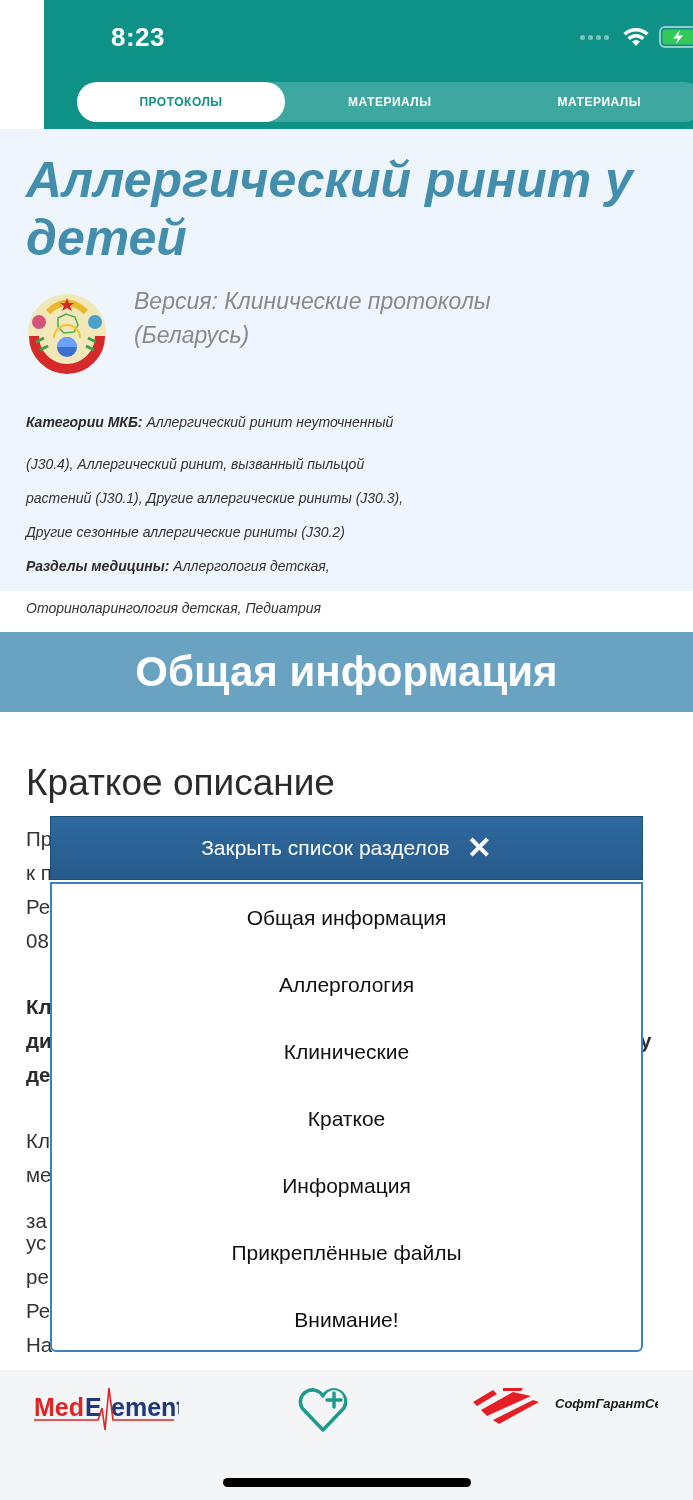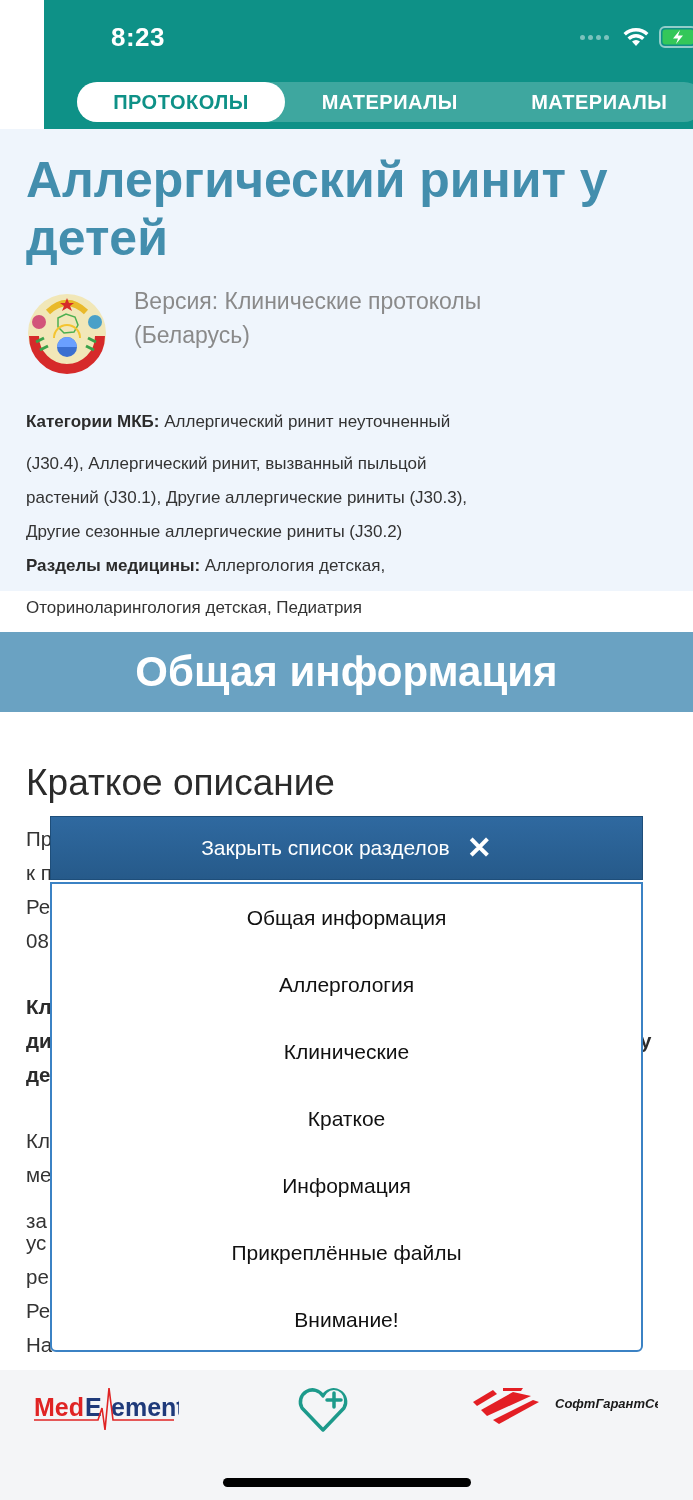--- a/index.html
+++ b/index.html
@@ -7,29 +7,29 @@
   body { font-family: "Liberation Sans", sans-serif; position: relative; }
 
   
   .top { position: absolute; left: 0; top: 0; width: 693px; height: 129px; background: #0e9187; margin-left: 44px; }
   .status-time { position: absolute; left: 67px; top: 22px; font-size: 26px; color: #fff; font-weight: 600; letter-spacing: 0.5px; }
   .status-icons { position: absolute; right: 36px; top: 26px; display: flex; align-items: center; gap: 10px; }
   .signal-dots { display: flex; gap: 3px; margin-right: 4px; }
   .signal-dots span { width: 5px; height: 5px; border-radius: 50%; background: rgba(255,255,255,0.45); display: block; }
 
   .segmented { position: absolute; left: 33px; top: 82px; width: 627px; height: 40px; border-radius: 20px; background: rgba(255,255,255,0.2); display: flex; }
-  .seg { flex: 1; display: flex; align-items: center; justify-content: center; font-size: 20px; font-weight: 700; color: #fff; letter-spacing: 0.5px; border-radius: 20px; cursor: pointer; }
+  .seg { flex: 1; display: flex; align-items: center; justify-content: center; font-size: 12px; font-weight: 700; color: #fff; letter-spacing: 0.5px; border-radius: 20px; cursor: pointer; }
   .seg.active { background: #fff; color: #0e9187; flex: 0 0 208px; }
 
   
-  .info { position: absolute; left: 0; top: 129px; width: 693px; height: 462px; background: #eff5fc; }
+  .info { position: absolute; left: 0; top: 129px; width: 693px; height: 462px; background: #eff5fc; font-style: italic; }
   .title { position: absolute; left: 26px; top: 22px; width: 640px; font-size: 50px; line-height: 58px; font-weight: 700; color: #438ead; }
   .emblem { position: absolute; left: 26px; top: 163px; width: 82px; height: 82px; }
   .version { position: absolute; left: 134px; top: 155px; width: 520px; font-size: 23px; line-height: 34px; color: #8a8a8a; }
-  .meta { position: absolute; left: 26px; top: 276px; width: 640px; font-size: 17px; color: #333; }
+  .meta { position: absolute; left: 26px; top: 276px; width: 640px; font-size: 14px; color: #333; }
   .meta .line { height: 34px; line-height: 34px; white-space: nowrap; }
   .meta .gap { margin-top: 8px; }
   .meta b { font-weight: 700; color: #2b2b2b; }
 
   
   .banner { position: absolute; left: 0; top: 632px; width: 693px; height: 80px; background: #6aa2c2; display: flex; align-items: center; justify-content: center; color: #fff; font-size: 42px; font-weight: 700; }
 
   
   .content { position: absolute; left: 0; top: 712px; width: 693px; height: 660px; background: #fff; overflow: hidden; }
   .h2 { position: absolute; left: 26px; top: 50px; font-size: 37px; color: #2b2b2b; }

